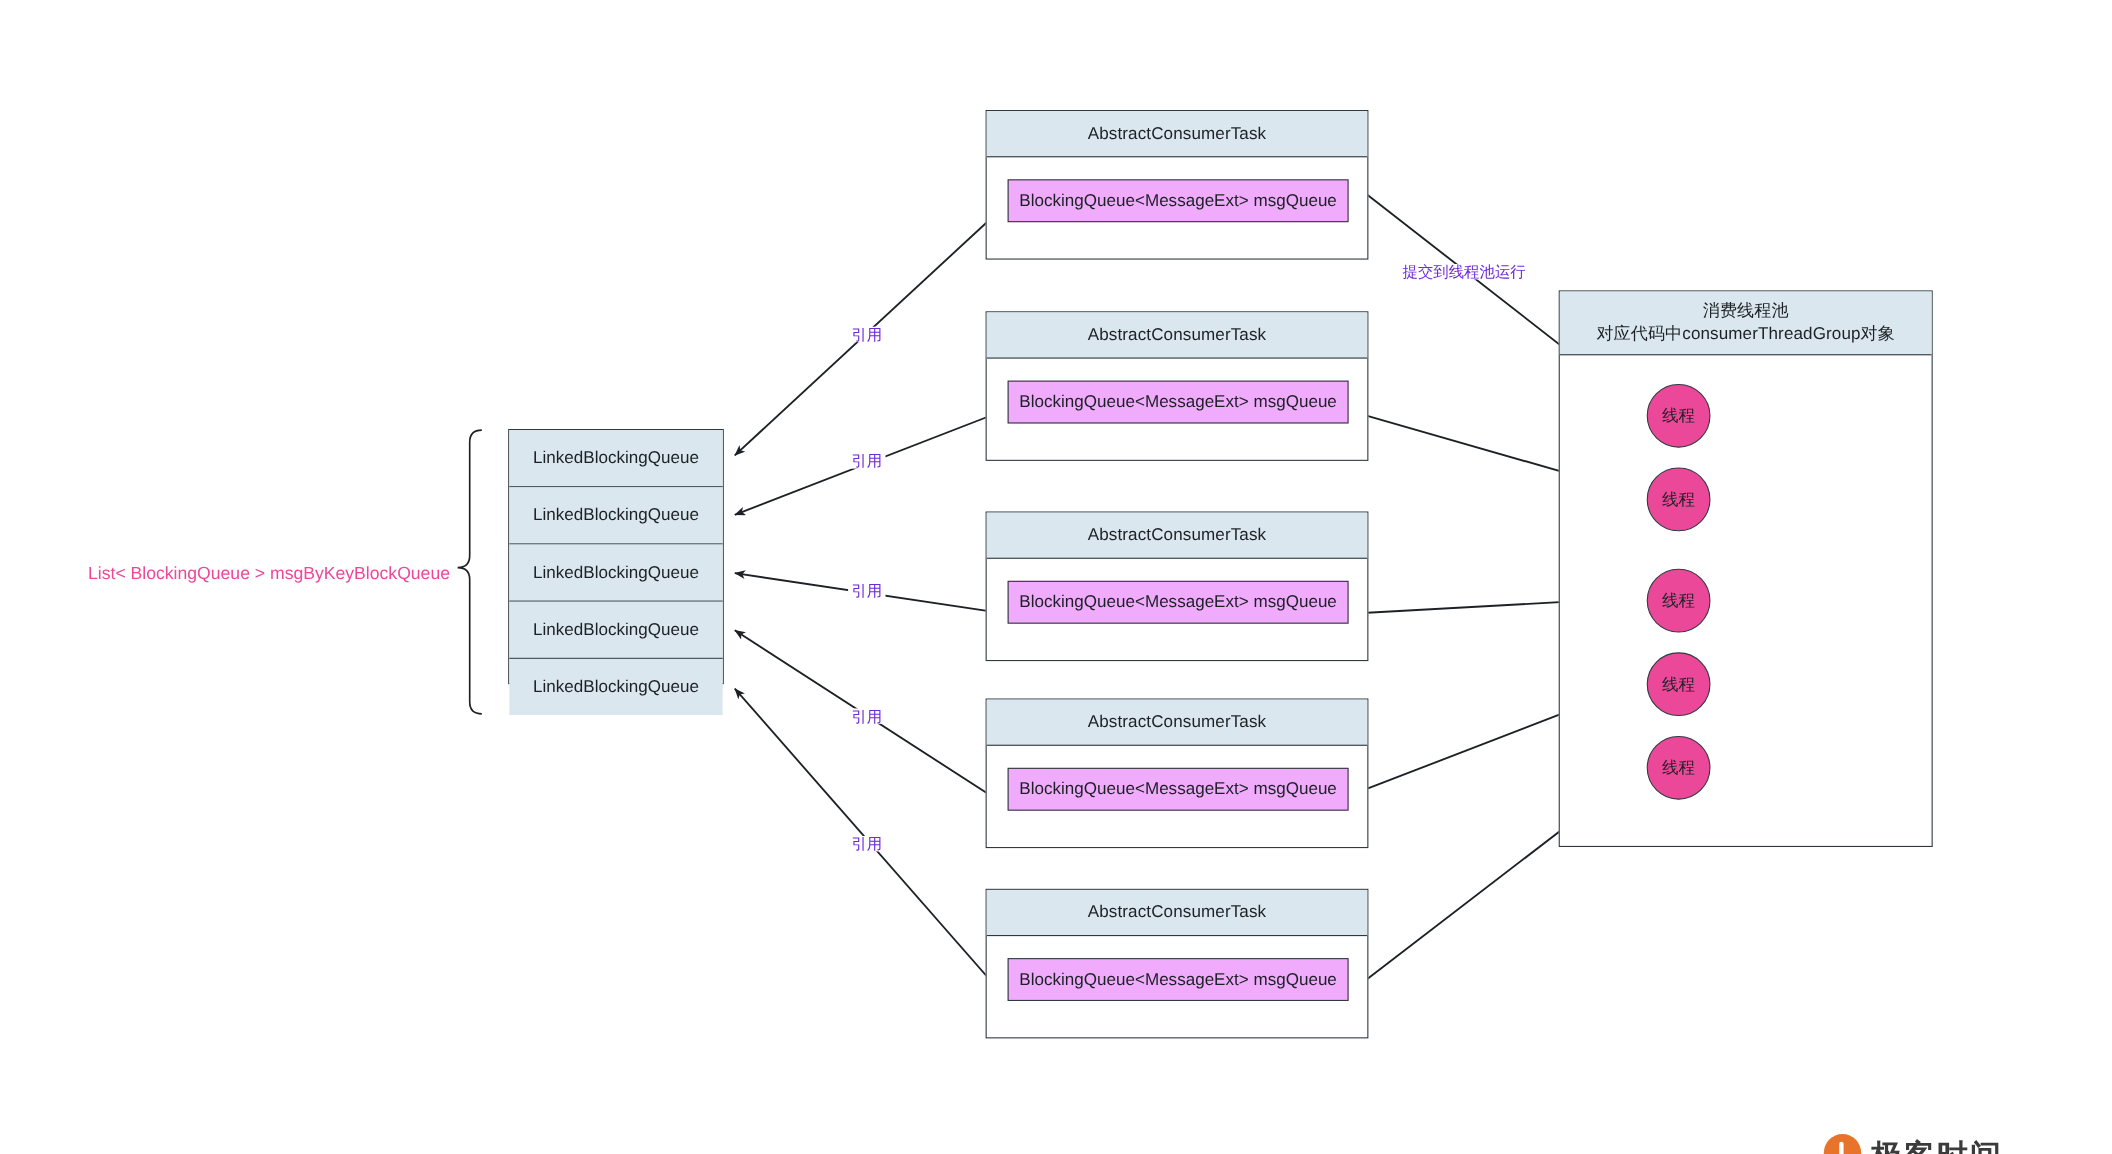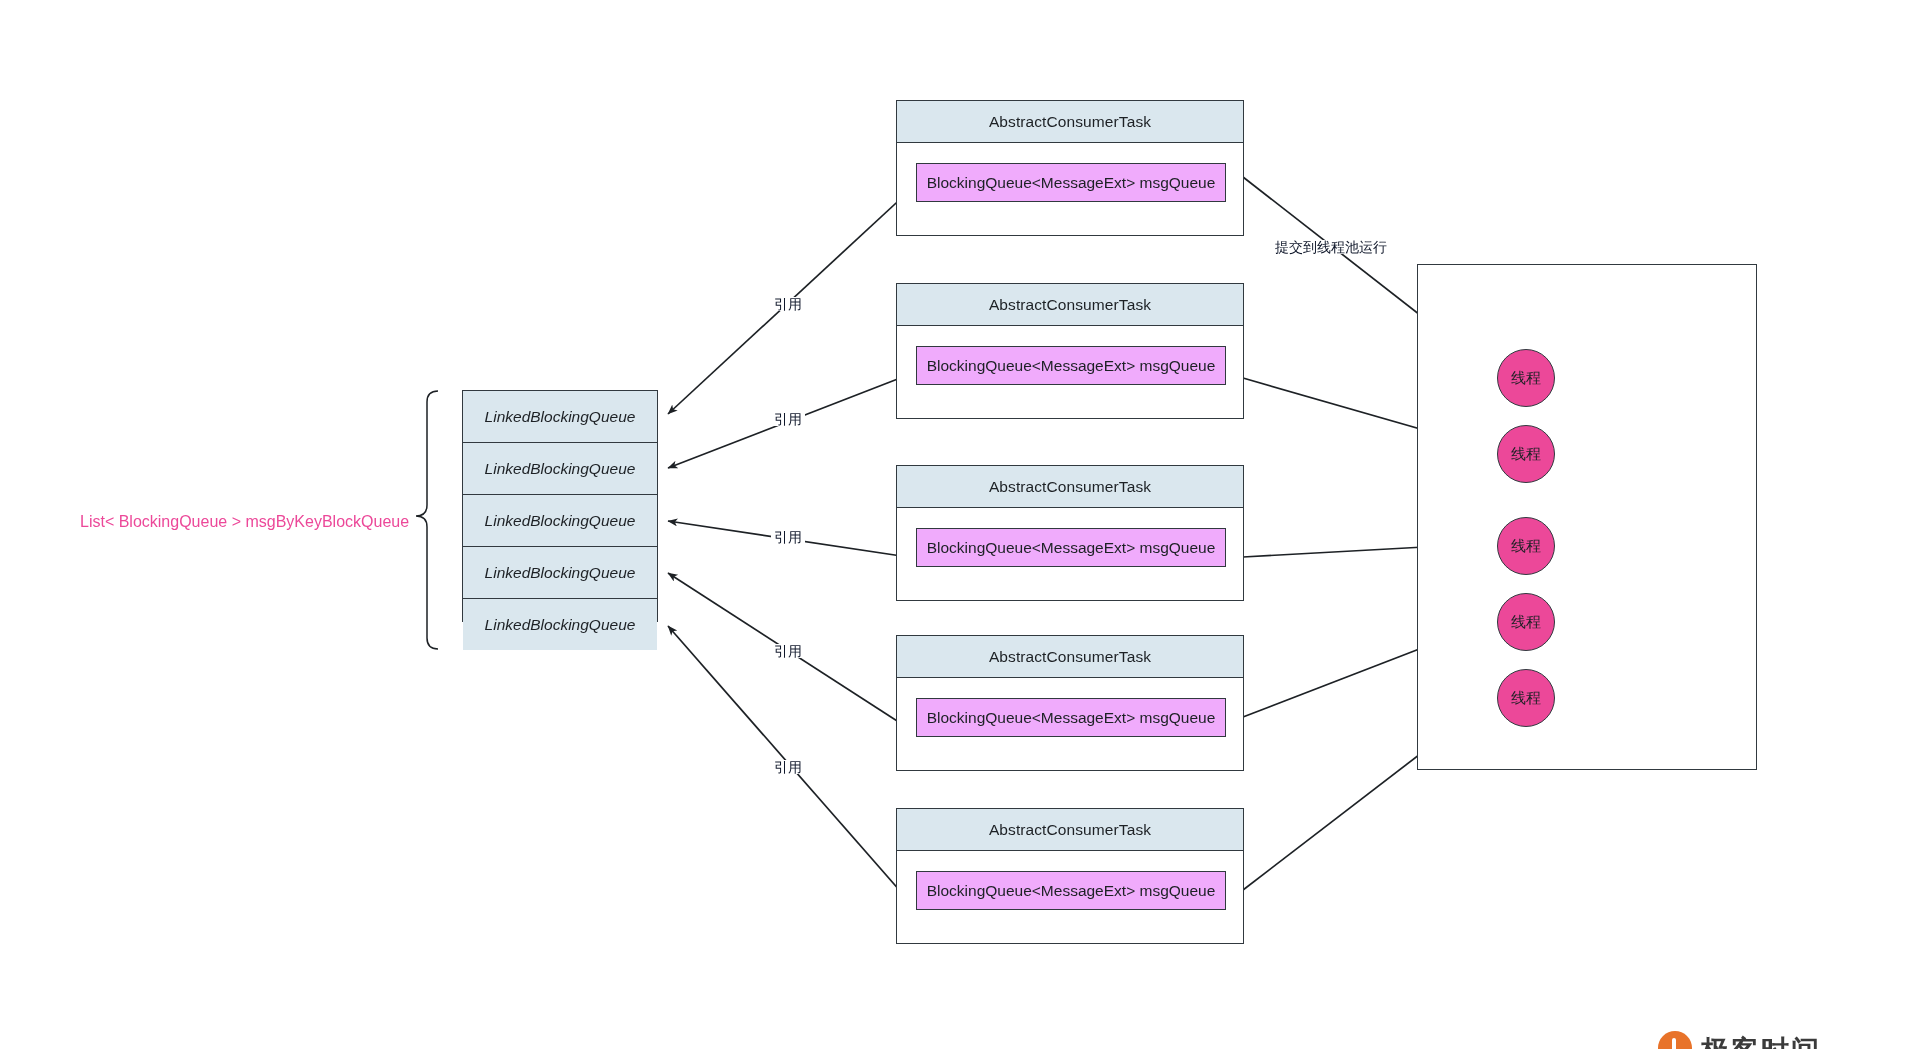--- a/index.html
+++ b/index.html
@@ -91,21 +91,21 @@
     background: #ec4899;
     display: flex;
     align-items: center;
     justify-content: center;
     font-size: 15px;
     color: #1d2125;
   }
   .edge-label {
     position: absolute;
     font-size: 14px;
-    color: #0f172a;
+    color: #6d28d9;
     background: #ffffff;
     padding: 0 3px;
     white-space: nowrap;
     line-height: 1;
   }
   .list-label {
     position: absolute;
     font-size: 16px;
     color: #ec4899;
     white-space: nowrap;
@@ -188,21 +188,21 @@
       <line x1="1243" y1="557" x2="1497" y2="543" marker-end="url(#arw)"></line>
 
       <line x1="1243" y1="717" x2="1497" y2="619" marker-end="url(#arw)"></line>
 
       <line x1="1243" y1="890" x2="1497" y2="695" marker-end="url(#arw)"></line>
     </g>
   </svg>
 
   <div class="list-label" style="left:80px; top:513px;">List&lt; BlockingQueue &gt; msgByKeyBlockQueue</div>
 
-  <div class="node" id="queue-stack" style="left:462px; top:390px; width:196px; height:232px;font-style:italic;">
+  <div class="node" id="queue-stack" style="left:462px; top:390px; width:196px; height:232px;">
     <div class="qrow" style="top:0; height:52px;">LinkedBlockingQueue</div>
     <div class="qrow" style="top:52px; height:52px;">LinkedBlockingQueue</div>
     <div class="qrow" style="top:104px; height:52px;">LinkedBlockingQueue</div>
     <div class="qrow" style="top:156px; height:52px;">LinkedBlockingQueue</div>
     <div class="qrow last" style="top:208px; height:51px;">LinkedBlockingQueue</div>
   </div>
 
   <div class="node" style="left:896px; top:100px; width:348px; height:136px;">
     <div class="hdr">AbstractConsumerTask</div>
     <div class="inner-bar" style="left:19px; top:62px; width:310px; height:39px;">BlockingQueue&lt;MessageExt&gt; msgQueue</div>
@@ -222,20 +222,24 @@
     <div class="hdr">AbstractConsumerTask</div>
     <div class="inner-bar" style="left:19px; top:62px; width:310px; height:39px;">BlockingQueue&lt;MessageExt&gt; msgQueue</div>
   </div>
 
   <div class="node" style="left:896px; top:808px; width:348px; height:136px;">
     <div class="hdr">AbstractConsumerTask</div>
     <div class="inner-bar" style="left:19px; top:62px; width:310px; height:39px;">BlockingQueue&lt;MessageExt&gt; msgQueue</div>
   </div>
 
   <div class="node" style="left:1417px; top:264px; width:340px; height:506px;">
+    <div class="hdr tall">
+      <span>消费线程池</span>
+      <span>对应代码中consumerThreadGroup对象</span>
+    </div>
     <div class="thread" style="left:79px; top:84px;">线程</div>
     <div class="thread" style="left:79px; top:160px;">线程</div>
     <div class="thread" style="left:79px; top:252px;">线程</div>
     <div class="thread" style="left:79px; top:328px;">线程</div>
     <div class="thread" style="left:79px; top:404px;">线程</div>
   </div>
 
   <div class="edge-label" style="left:771px; top:297px;">引用</div>
   <div class="edge-label" style="left:771px; top:412px;">引用</div>
   <div class="edge-label" style="left:771px; top:530px;">引用</div>

